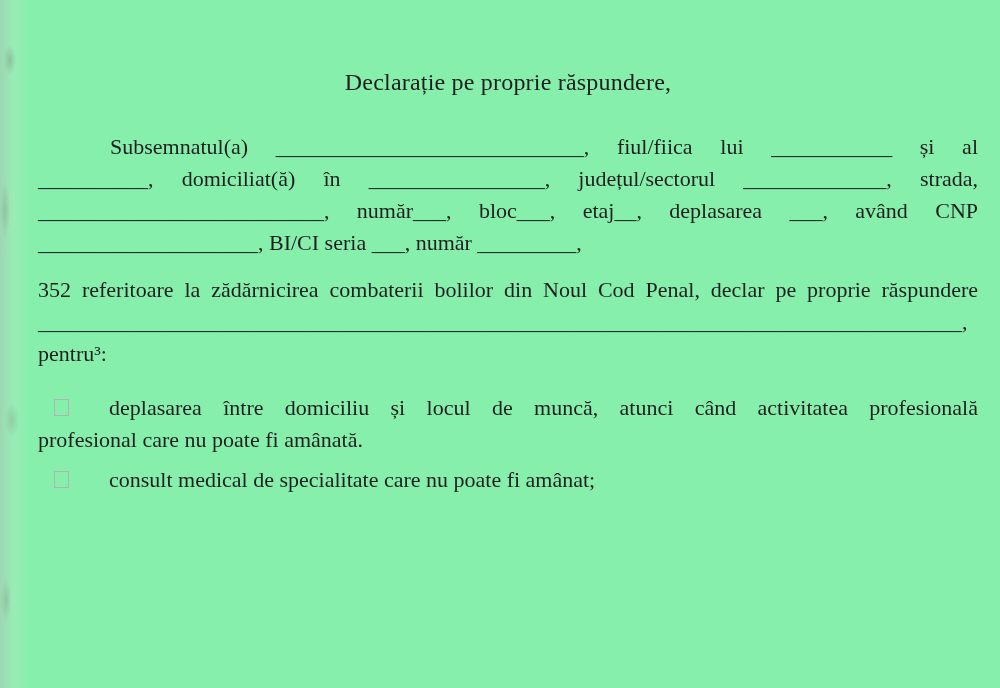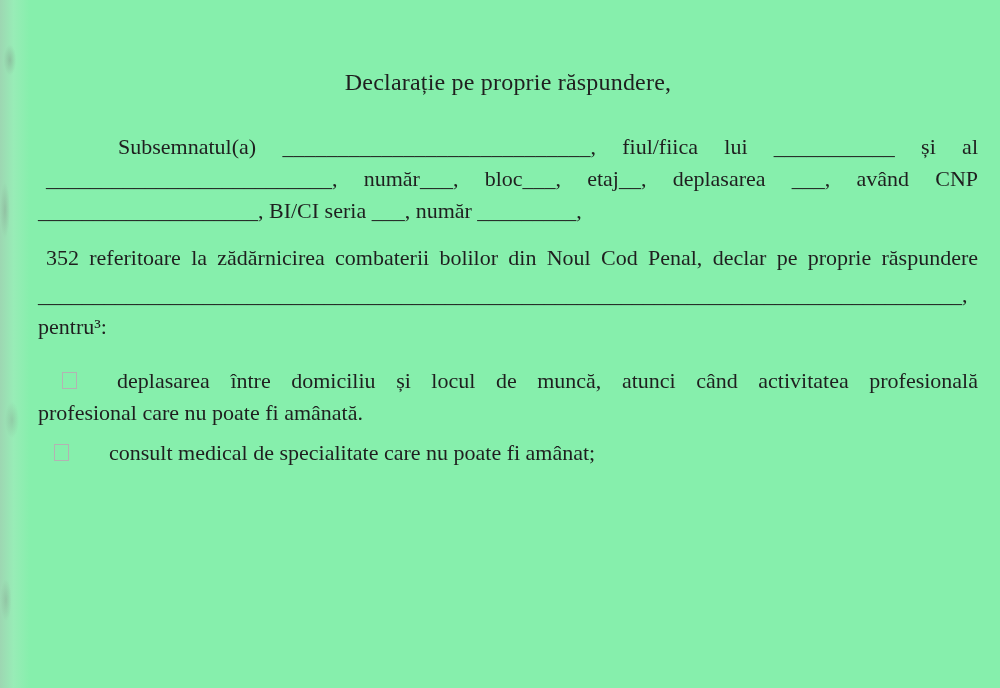--- a/index.html
+++ b/index.html
@@ -36,42 +36,43 @@
   }
   .paragraph { margin:0; }
   .doc-body > .paragraph:nth-child(2) { margin-top:15px; }
   .doc-body > .paragraph:nth-child(3) { margin-top:22px; }
   .doc-body > .paragraph:nth-child(4) { margin-top:8px; }
   .doc-body > .paragraph:nth-child(5) { margin-top:9px; }
   .line {
     font-size:22px; line-height:32px;
     white-space:normal;
   }
-  .line.justify { text-align:justify; text-align-last:justify;margin-left:8px; }
+  .line.justify { text-align:justify; text-align-last:justify; }
   .line.indent  { text-indent:72px; }
-  .line.gap     { margin-top:5px; }
+  .line.gap     { }
   .checkbox {
     display:inline-block;
     width:13px; height:15px;
     border:1px solid #b3b3b3;
     background:transparent;
     margin-left:16px; margin-right:40px;
     vertical-align:-1px;
   }
 </style>
 </head>
 <body>
 
 <div class="page">
   <div class="scan-edge"></div>
   <div class="doc-content">
     <h1 class="title">Declarație pe proprie răspundere,</h1>
     <div class="doc-body">
         <div class="paragraph">
           <div class="line justify indent"><span>Subsemnatul(a) ____________________________, fiul/fiica lui ___________ și al</span></div>
+          <div class="line justify"><span>__________, domiciliat(ă) în ________________, județul/sectorul _____________, strada,</span></div>
           <div class="line justify"><span>__________________________, număr___, bloc___, etaj__, deplasarea ___, având CNP</span></div>
           <div class="line"><span>____________________, BI/CI seria ___, număr _________,</span></div>
         </div>
         <div class="paragraph">
           <div class="line justify"><span>352 referitoare la zădărnicirea combaterii bolilor din Noul Cod Penal, declar pe proprie răspundere</span></div>
           <div class="line gap"><span>____________________________________________________________________________________,</span></div>
           <div class="line"><span>pentru³:</span></div>
         </div>
         <div class="paragraph">
           <div class="line justify"><span class="checkbox"></span><span>deplasarea între domiciliu și locul de muncă, atunci când activitatea profesională</span></div>

